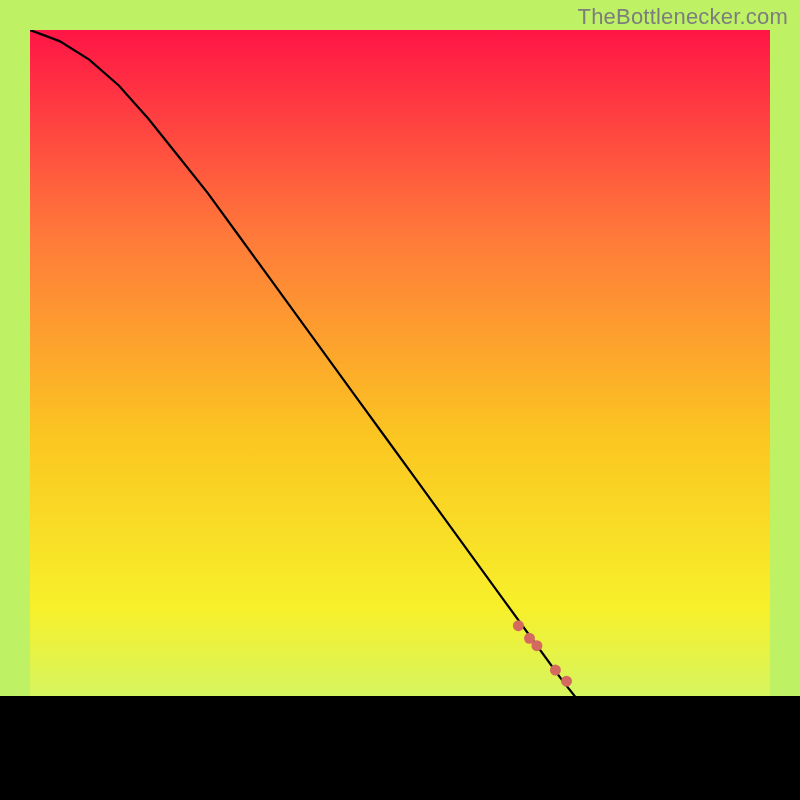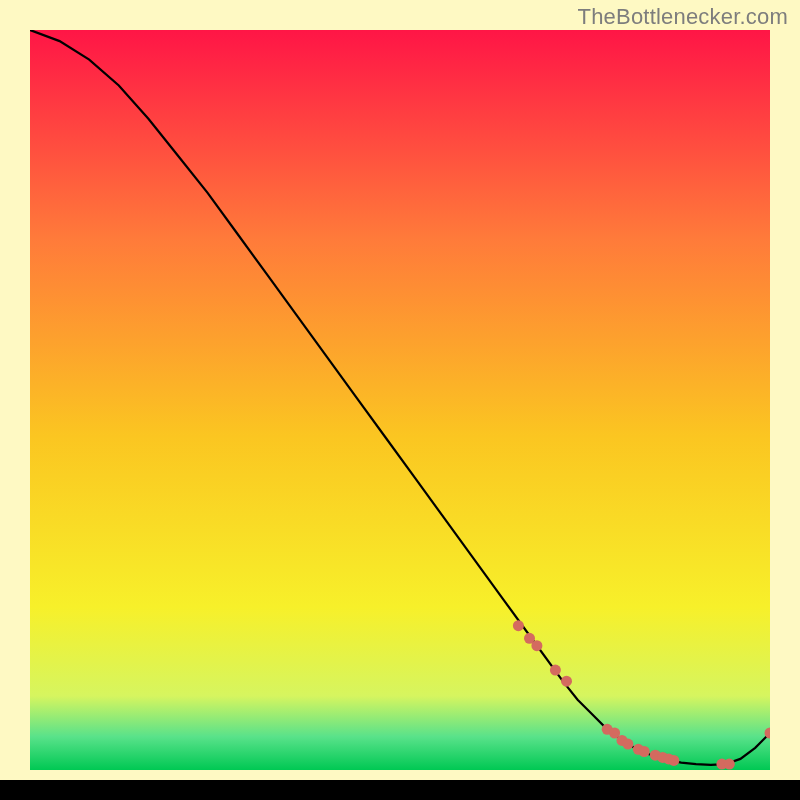--- a/index.html
+++ b/index.html
@@ -3,23 +3,23 @@
 <meta charset="utf-8">
 <style>
   body {
     margin: 0;
     padding: 0;
     background: #000;
     font-family: Arial, Helvetica, sans-serif;
   }
   .wrapper {
     width: 800px;
-    height: 780px;
+    height: 696px;
     position: relative;
-    background: #fef9c3;
+    background: #bef264;
   }
   .watermark {
     position: absolute;
     top: 4px;
     right: 12px;
     color: #7d7d7d;
     font-size: 22px;
     font-weight: 400;
     letter-spacing: 0.2px;
   }

